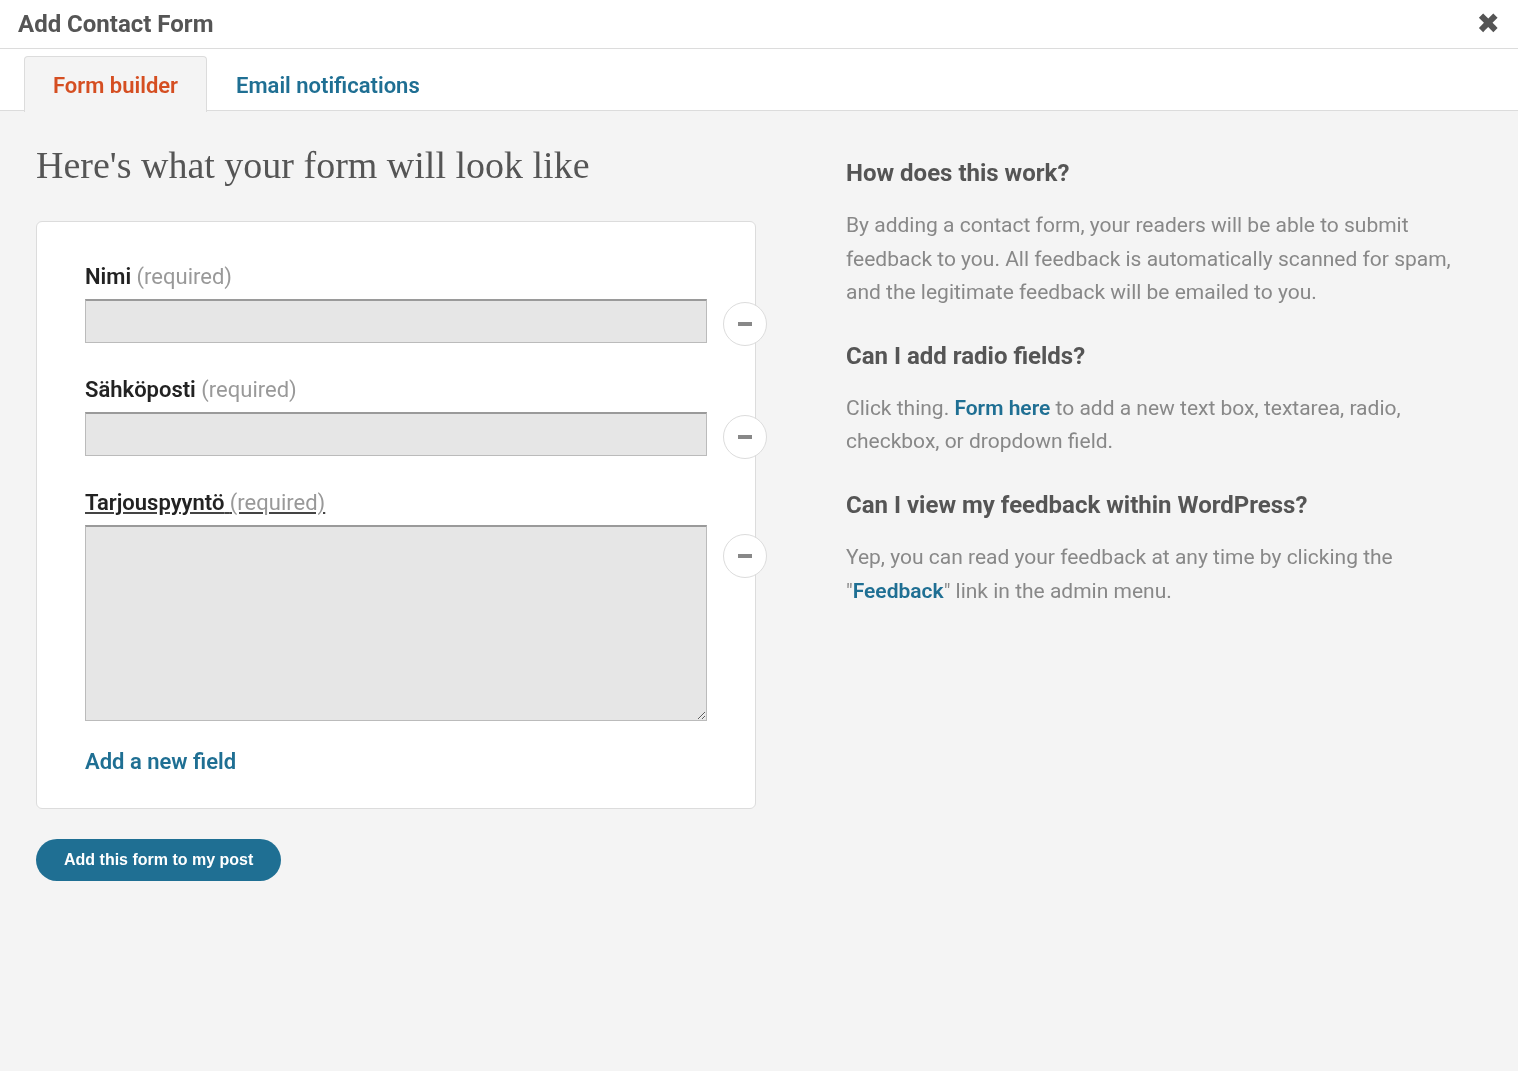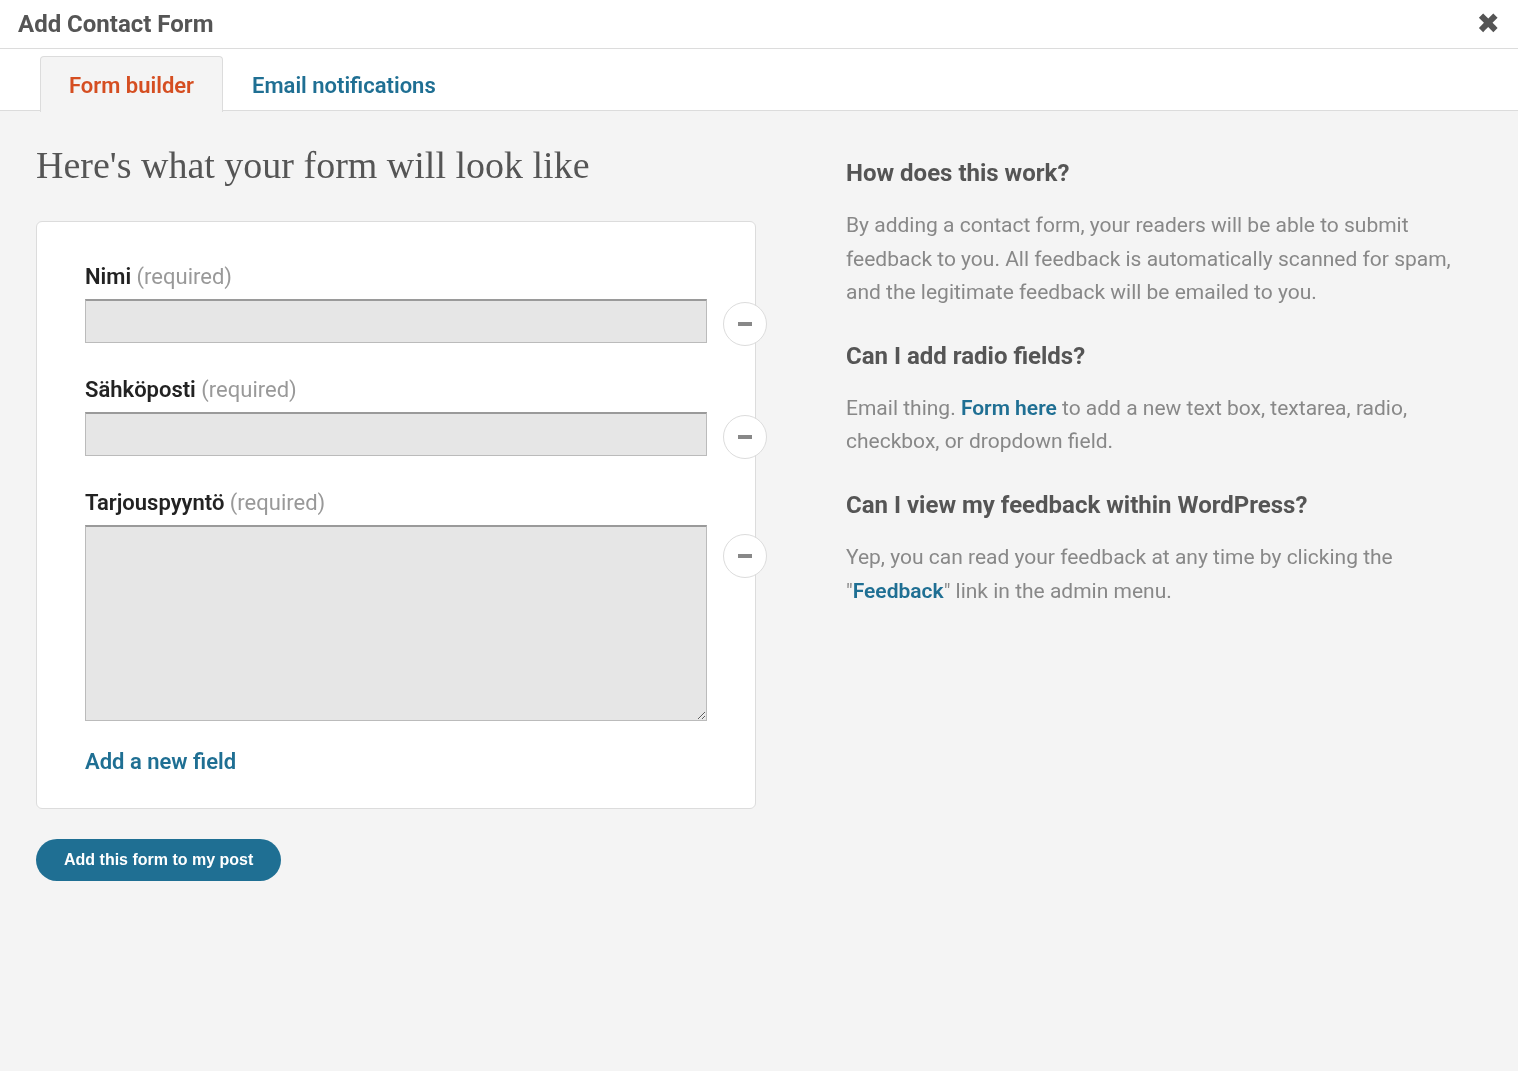--- a/index.html
+++ b/index.html
@@ -22,21 +22,21 @@
     .remove-knob .dash { width: 14px; height: 4px; background: #888; }
     .add-field-link { color: #1f6f93; font-size: 22px; font-weight: 600; cursor: pointer; }
     .submit-row { margin-top: 30px; }
     .submit-btn { background: #1f6f93; color: #fff; font-size: 16px; font-weight: 700; padding: 12px 28px; border: none; border-radius: 40px; cursor: pointer; }
     .right-col { flex: 1; padding-top: 6px; }
     .help-h { font-size: 24px; font-weight: 700; color: #555; margin-bottom: 22px; margin-top: 10px; }
     .help-p { font-size: 21px; color: #888; line-height: 1.6; margin-bottom: 32px; }
     .help-link { color: #1f6f93; font-weight: 600; cursor: pointer; }
     
     .tabs-wrap { background:#fff; border-bottom: none; padding-top: 6px; }
-    .tabs-inner { display:flex; padding-left: 40px; }
+    .tabs-inner { display:flex; padding-left: 24px; }
     .tabs-inner .tab { border:1px solid transparent; border-bottom:none; }
     .tabs-inner .tab.active { border-color:#dcdcdc; background:#f4f4f4; }
     .divider-under-tabs { border-bottom:1px solid #dcdcdc; margin-top:-1px; }
   </style>
 </head>
 <body>
 
 <div class="modal-header">
   <div class="modal-title">Add Contact Form</div>
   <div class="close-x">✖</div>
@@ -72,21 +72,21 @@
         <div class="field-label">
           <span>Sähköposti</span>
           <span class="req">(required)</span>
         </div>
         <input type="text" class="text-input" style="">
         <div class="remove-knob" style="top:38px;">
           <div class="dash"></div>
         </div>
       </div>
 
-      <div class="field-block" style="margin-bottom:24px;">
+      <div class="field-block" style="margin-bottom:24px;text-decoration:underline;">
         <div class="field-label">
           <span>Tarjouspyyntö</span>
           <span class="req">(required)</span>
         </div>
         <textarea class="textarea-input" style=""></textarea>
         <div class="remove-knob" style="top:44px;">
           <div class="dash"></div>
         </div>
       </div>
 
@@ -98,21 +98,21 @@
       <button class="submit-btn">Add this form to my post</button>
     </div>
   </div>
 
   <div class="right-col">
     <div class="help-h">How does this work?</div>
     <div class="help-p">By adding a contact form, your readers will be able to submit feedback to you. All feedback is automatically scanned for spam, and the legitimate feedback will be emailed to you.</div>
 
     <div class="help-h">Can I add radio fields?</div>
     <div class="help-p">
-      <span>Email thing. </span><span class="help-link">Form here</span><span> to add a new text box, textarea, radio, checkbox, or dropdown field.</span>
+      <span>Click thing. </span><span class="help-link">Form here</span><span> to add a new text box, textarea, radio, checkbox, or dropdown field.</span>
     </div>
 
     <div class="help-h">Can I view my feedback within WordPress?</div>
     <div class="help-p">
       <span>Yep, you can read your feedback at any time by clicking the "</span><span class="help-link">Feedback</span><span>" link in the admin menu.</span>
     </div>
   </div>
 
 </div>
 

